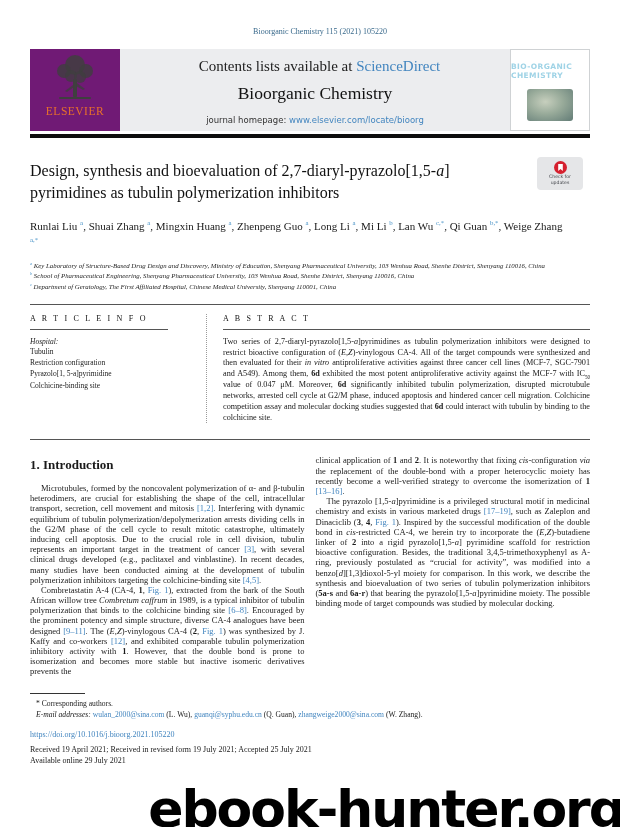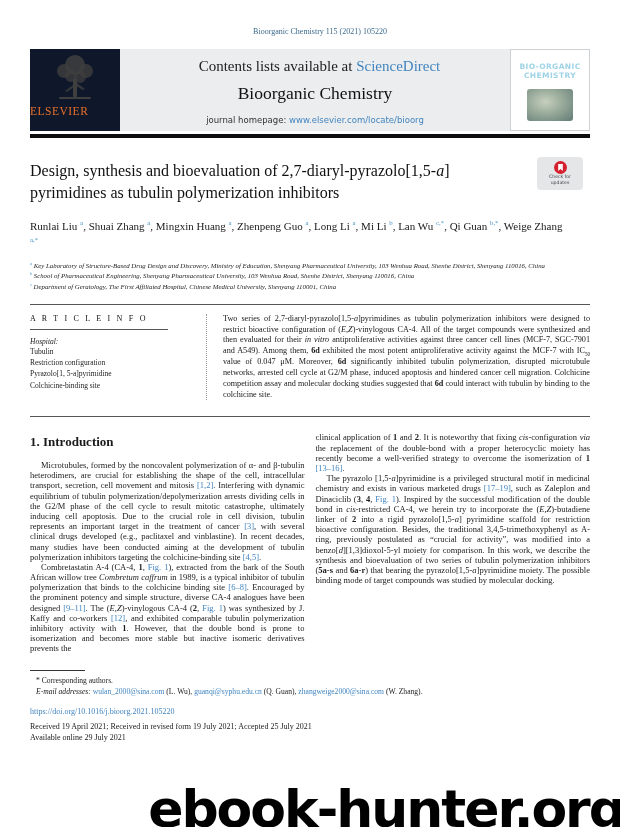--- a/index.html
+++ b/index.html
@@ -34,22 +34,22 @@
     padding-left:20px;
   }
 
   .header-band{
     margin:13px 30px 0 30px;
     height:82px;
     display:flex;
   }
   .logo-box{
     width:90px;
-    background:#0f172a;
-    text-align:left;
+    background:#701a75;
+    text-align:center;
     padding-top:2px;
   }
   .logo-box svg{display:block;margin:0 auto;}
   .elsevier-word{
     font-size:11.5px;
     color:var(--orange);
     letter-spacing:.5px;
     margin-top:-2px;
   }
   .band-mid{
@@ -68,21 +68,21 @@
     font-family:"DejaVu Sans","Liberation Sans",sans-serif;
     font-size:8.5px;
     color:#333;
     margin-top:11px;
   }
   .cover-box{
     width:80px;
     background:linear-gradient(160deg,#3170833 0%,#2c6b7e 0%,#1d4f60 55%,#12323e 100%);
     border:1px solid #cfd2d4;
     box-sizing:border-box;
-    text-align:center;
+    text-align:left;
     padding-top:12px;
   }
   .cover-title{
     font-family:"DejaVu Sans","Liberation Sans",sans-serif;
     font-size:7.5px;
     font-weight:bold;
     letter-spacing:.4px;
     color:#9fd3e6;
     line-height:1.25;
   }
@@ -296,20 +296,21 @@
   <div class="ia-wrap">
     <div class="ia-left">
       <div class="ia-head">A R T I C L E  I N F O</div>
       <div class="kw-label">Hospital:</div>
       <div class="kw">Tubulin</div>
       <div class="kw">Restriction configuration</div>
       <div class="kw">Pyrazolo[1, 5-a]pyrimidine</div>
       <div class="kw">Colchicine-binding site</div>
     </div>
     <div class="ia-right">
+      <div class="ia-head">A B S T R A C T</div>
       <div class="abstract-body"><span>Two series of 2,7-diaryl-pyrazolo[1,5-</span><span class="rt-i">a</span><span>]pyrimidines as tubulin polymerization inhibitors were designed to restrict bioactive configuration of (</span><span class="rt-i">E,Z</span><span>)-vinylogous CA-4. All of the target compounds were synthesized and then evaluated for their </span><span class="rt-i">in vitro</span><span> antiproliferative activities against three cancer cell lines (MCF-7, SGC-7901 and A549). Among them, </span><span class="rt-b">6d</span><span> exhibited the most potent antiproliferative activity against the MCF-7 with IC</span><span class="rt-sub">50</span><span> value of 0.047 μM. Moreover, </span><span class="rt-b">6d</span><span> significantly inhibited tubulin polymerization, disrupted microtubule networks, arrested cell cycle at G2/M phase, induced apoptosis and hindered cancer cell migration. Colchicine competition assay and molecular docking studies suggested that </span><span class="rt-b">6d</span><span> could interact with tubulin by binding to the colchicine site.</span></div>
     </div>
   </div>
 
   <div class="columns">
     <div class="col">
       <div class="sec-head">1. Introduction</div>
       <p class="para indent"><span>Microtubules, formed by the noncovalent polymerization of α- and β-tubulin heterodimers, are crucial for establishing the shape of the cell, intracellular transport, secretion, cell movement and mitosis </span><span class="rt-link">[1,2]</span><span>. Interfering with dynamic equilibrium of tubulin polymerization/depolymerization arrests dividing cells in the G2/M phase of the cell cycle to result mitotic catastrophe, ultimately inducing cell apoptosis. Due to the crucial role in cell division, tubulin represents an important target in the treatment of cancer </span><span class="rt-link">[3]</span><span>, with several clinical drugs developed (e.g., paclitaxel and vinblastine). In recent decades, many studies have been conducted aiming at the development of tubulin polymerization inhibitors targeting the colchicine-binding site </span><span class="rt-link">[4,5]</span><span>.</span></p>
       <p class="para indent"><span>Combretastatin A-4 (CA-4, </span><span class="rt-b">1</span><span>, </span><span class="rt-link">Fig. 1</span><span>), extracted from the bark of the South African willow tree </span><span class="rt-i">Combretum caffrum</span><span> in 1989, is a typical inhibitor of tubulin polymerization that binds to the colchicine binding site </span><span class="rt-link">[6–8]</span><span>. Encouraged by the prominent potency and simple structure, diverse CA-4 analogues have been designed </span><span class="rt-link">[9–11]</span><span>. The (</span><span class="rt-i">E,Z</span><span>)-vinylogous CA-4 (</span><span class="rt-b">2</span><span>, </span><span class="rt-link">Fig. 1</span><span>) was synthesized by J. Kaffy and co-workers </span><span class="rt-link">[12]</span><span>, and exhibited comparable tubulin polymerization inhibitory activity with </span><span class="rt-b">1</span><span>. However, that the double bond is prone to isomerization and becomes more stable but inactive isomeric derivatives prevents the</span></p>
     </div>

